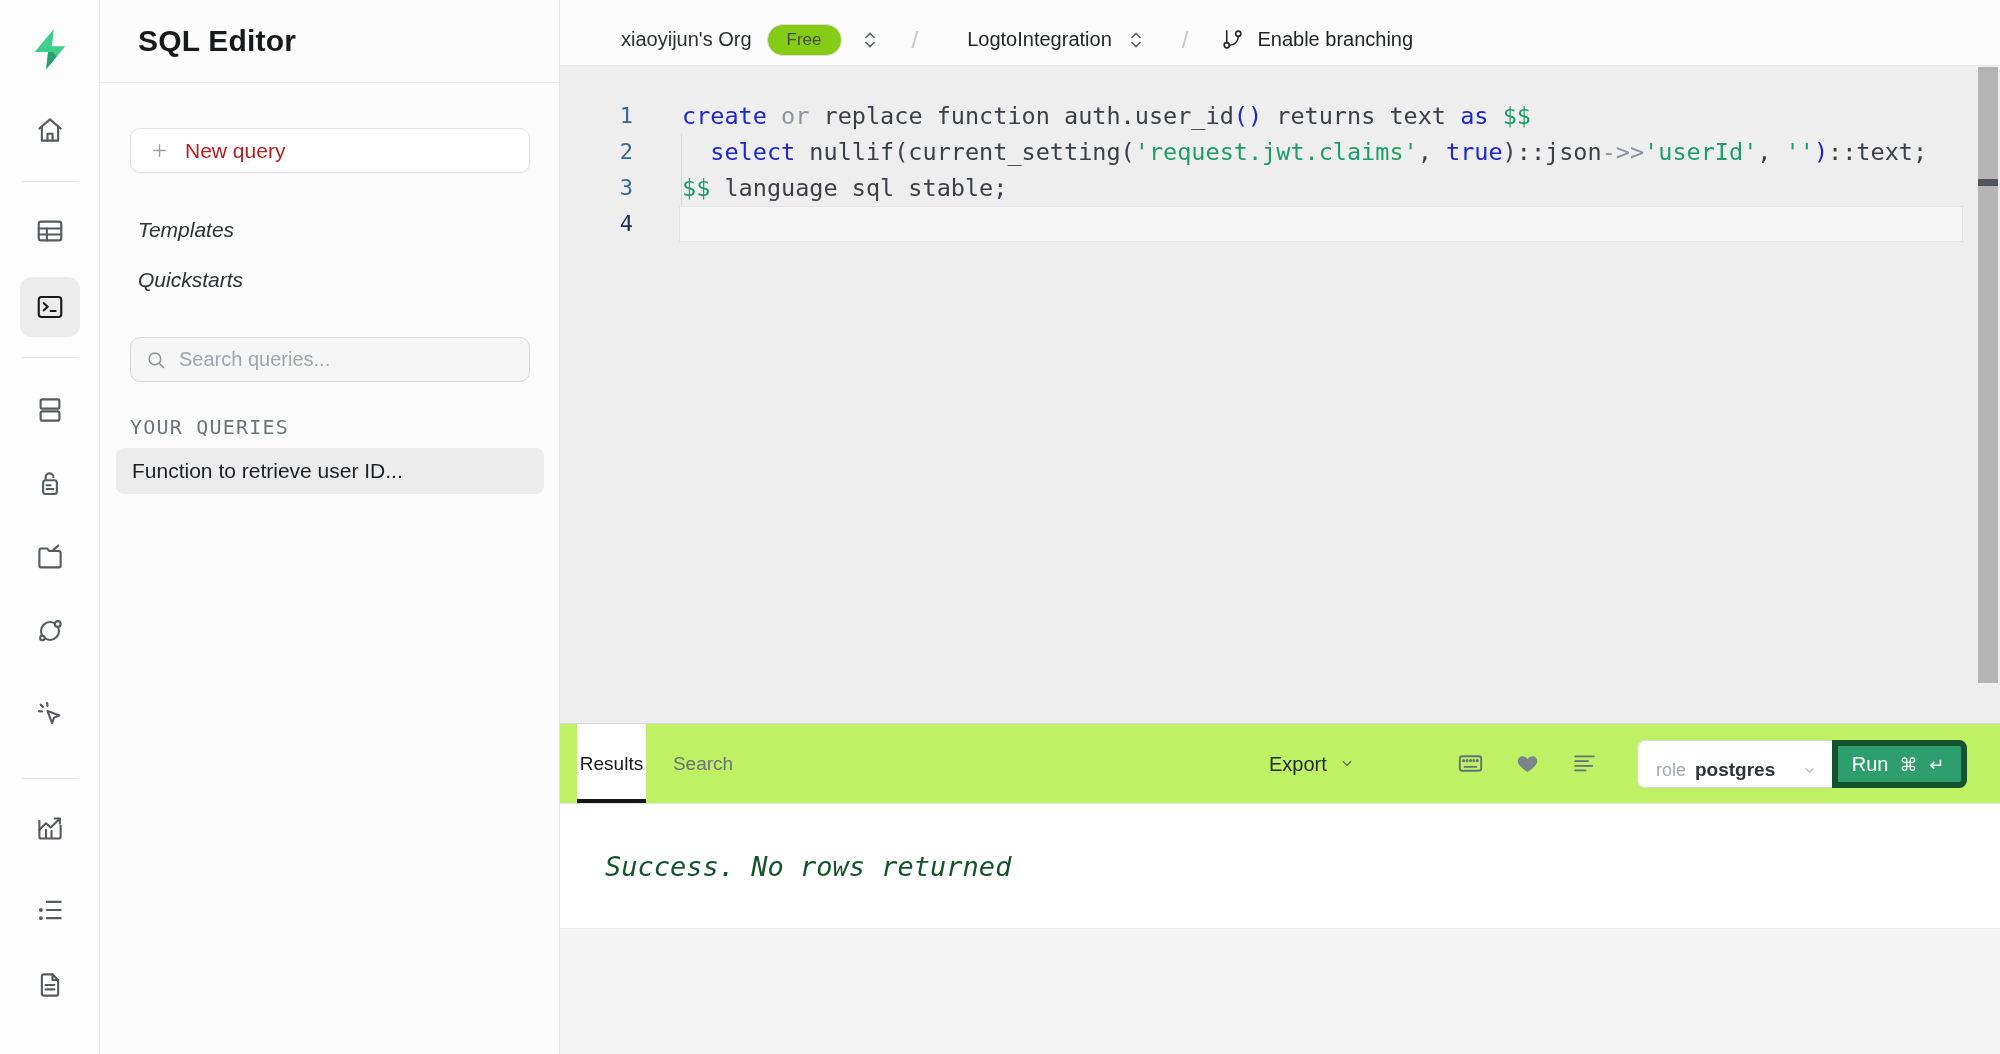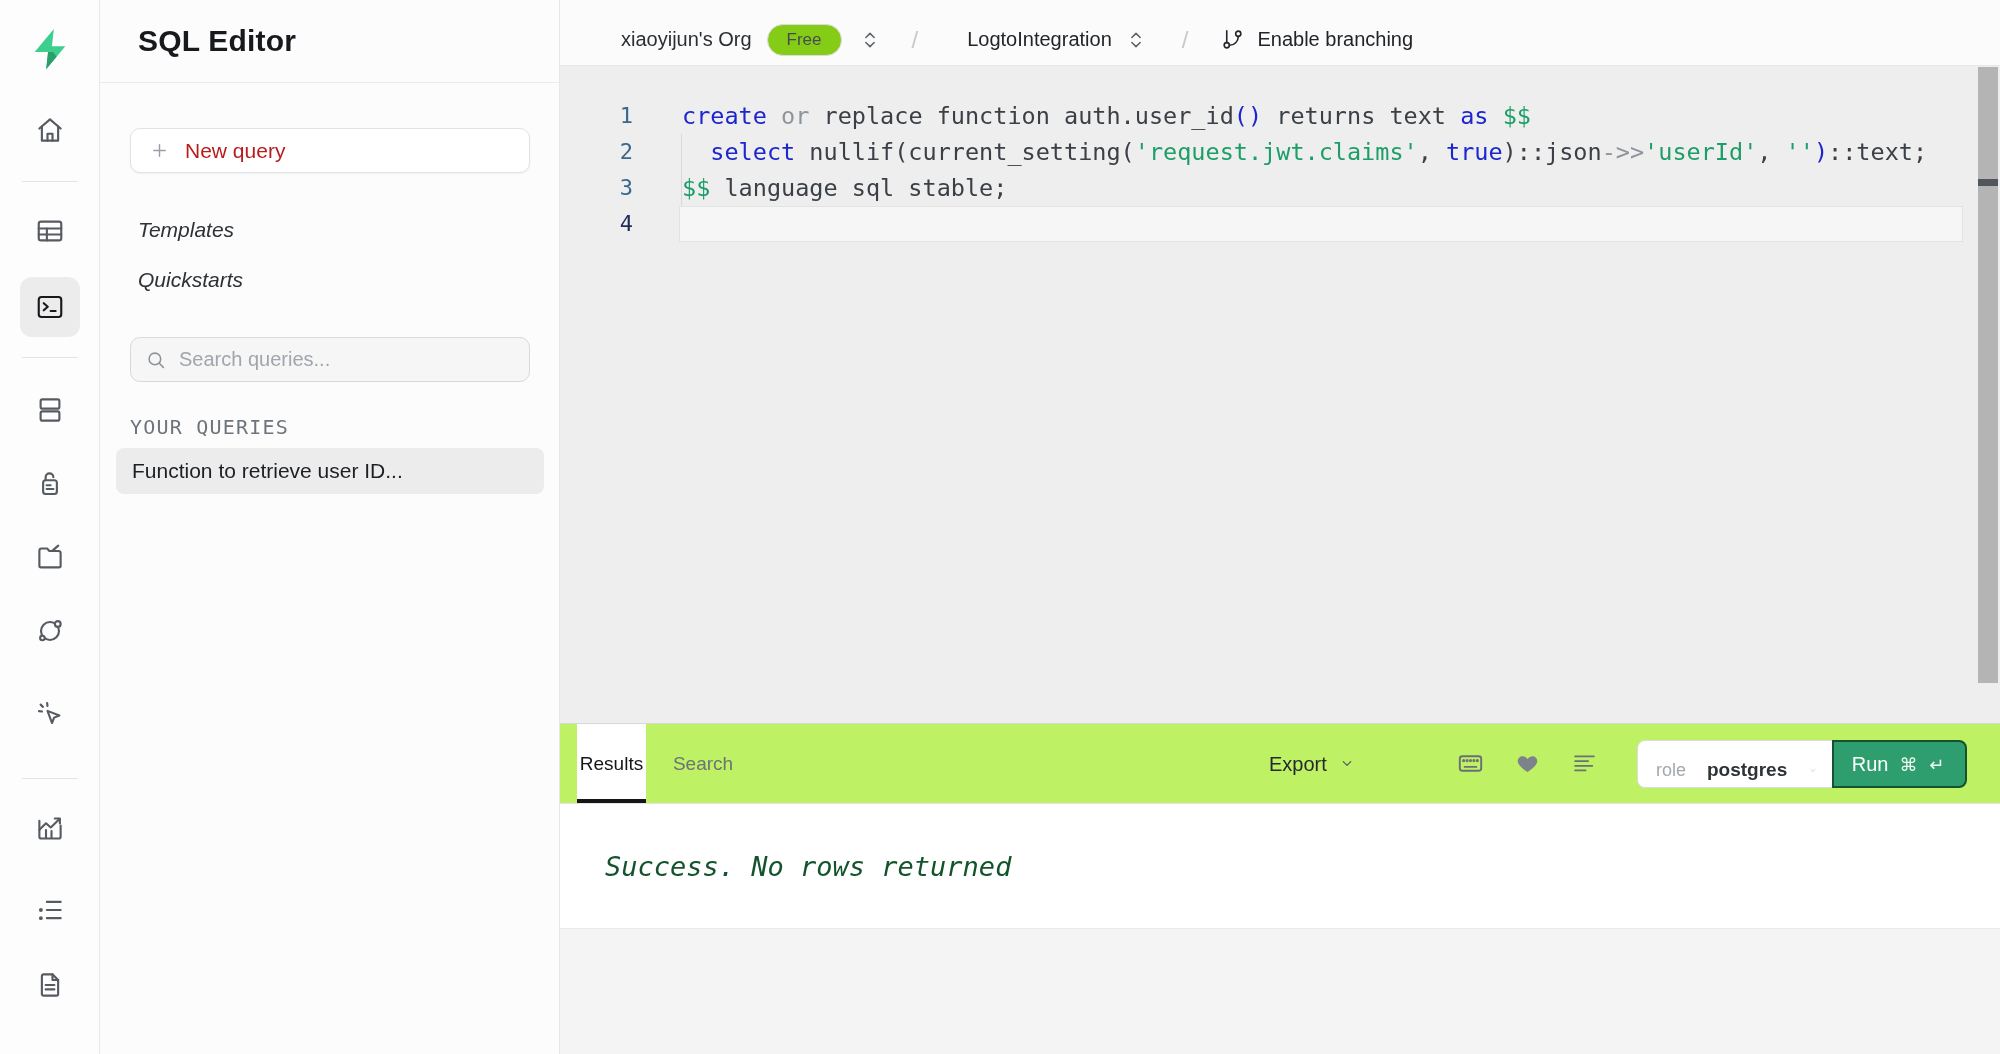--- a/index.html
+++ b/index.html
@@ -70,26 +70,26 @@
   .tab-results{left:17px;width:69px;}
   .tab-chart{left:104px;width:78px;}
   .export{position:absolute;left:701px;top:50%;transform:translateY(-50%);display:flex;align-items:center;gap:11px;
     background:none;border:none;font-family:inherit;font-size:20px;font-weight:500;color:#25292d;cursor:pointer;padding:6px 8px;}
   .export .chev{width:18px;height:18px;color:#595f66;}
   .icon-btn{position:absolute;top:50%;transform:translateY(-50%);width:40px;height:40px;display:flex;align-items:center;
     justify-content:center;color:#6a7077;cursor:pointer;border-radius:7px;}
   .btn-kb{left:890px;} .btn-heart{left:947px;color:#7d838b;} .btn-align{left:1004px;}
   .btn-kb .i{width:27px;height:27px;} .btn-heart .i{width:25px;height:25px;} .btn-align .i{width:25px;height:25px;}
   .run-group{position:absolute;left:1077px;top:16px;height:48px;display:flex;}
-  .role-select{width:196px;display:flex;align-items:center;gap:21px;padding:12px 14px 0 18px;background:#fff;
+  .role-select{width:196px;display:flex;align-items:center;gap:9px;padding:12px 14px 0 18px;background:#fff;
     border:1px solid #dcdcdd;border-radius:8px 0 0 8px;box-sizing:border-box;cursor:pointer;}
   .role-select .role{font-size:18px;color:#a2a8af;}
   .role-select .val{font-size:19px;font-weight:600;color:#2e3338;}
   .role-select .chev{width:17px;height:17px;color:#b9bec4;margin-left:auto;}
-  .run-btn{width:135px;background:#2f9e6e;border:2px solid #14532d;border-radius:0 8px 8px 0;margin-left:-1px;
+  .run-btn{width:135px;background:#2f9e6e;border:6px solid #14532d;border-radius:0 8px 8px 0;margin-left:-1px;
     display:flex;align-items:center;justify-content:center;gap:11px;color:#fff;cursor:pointer;font-family:inherit;box-sizing:border-box;}
   .run-btn .lb{font-size:20px;font-weight:500;}
   .run-btn .sc{font-size:18px;opacity:.92;font-family:"DejaVu Sans",sans-serif;letter-spacing:3px;}
 
   
   .results{position:absolute;left:560px;top:804px;right:0;height:124px;background:#fff;}
   .results .msg{position:absolute;left:45px;top:50%;transform:translateY(-50%);font-size:27px;color:#14532d;white-space:pre;font-style:italic;}
   .footer{position:absolute;left:560px;top:928px;right:0;bottom:0;background:#f4f4f5;border-top:1px solid #ebebeb;box-sizing:border-box;}
 </style>
 </head>

